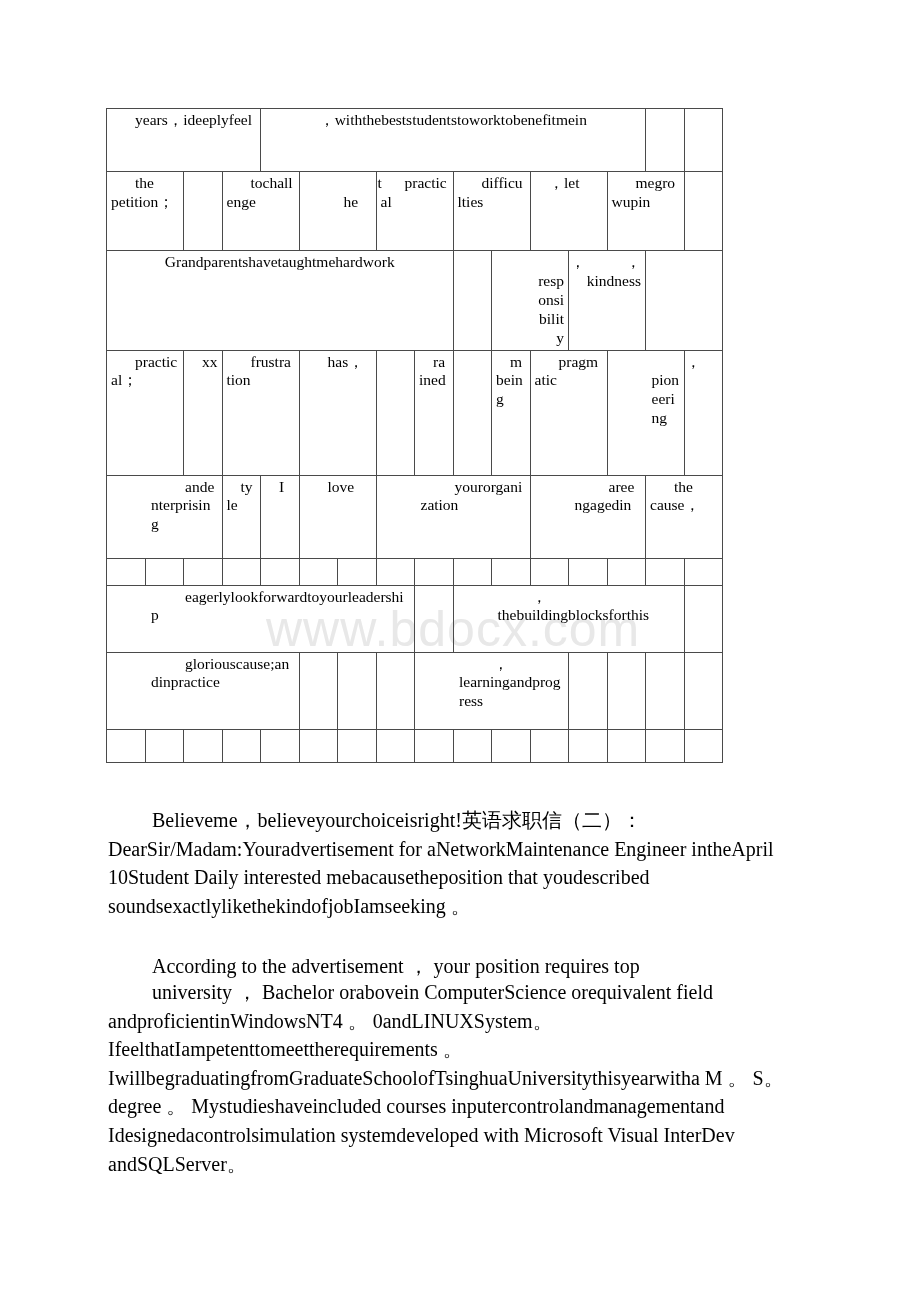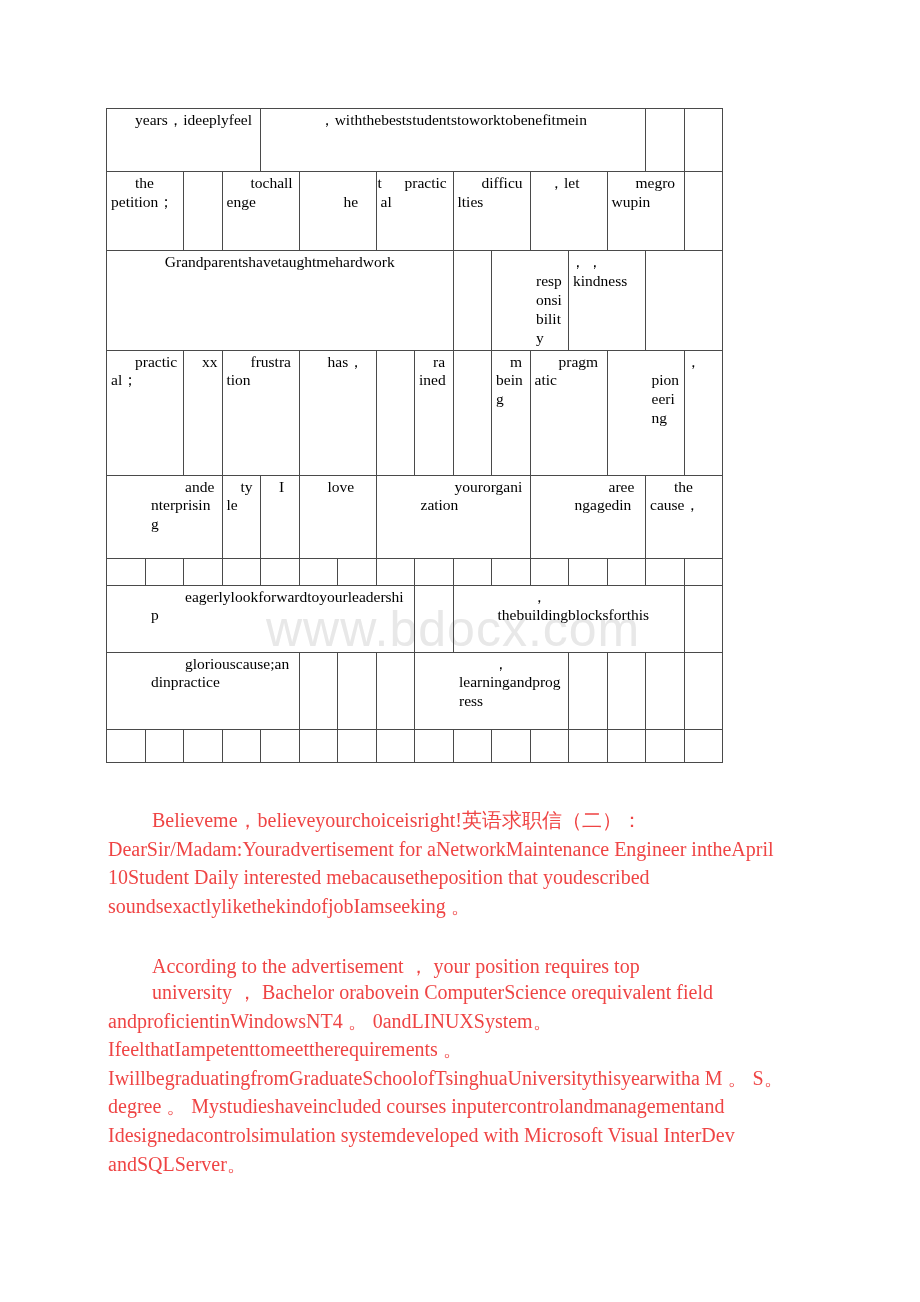--- a/index.html
+++ b/index.html
@@ -73,35 +73,35 @@
   .doc-table td.ctr {
     text-align: center;
     text-indent: 0;
     border-radius: 21px;
   }
   .doc-table td.ind-sm { text-indent: 14px; }
 
   tr.r1 td { height: 58px; }
   tr.r2 td { height: 74px; }
   tr.r3 td { height: 52px; }
-  tr.r4 td { height: 82px; }
+  tr.r4 td { height: 82px; text-align: right; }
   tr.r5 td { height: 120px; }
   tr.r6 td { height: 78px; }
   tr.rspacer td { height: 22px; }
   tr.r8 td { height: 62px; }
   tr.r9 td { height: 72px; }
   tr.rspacer2 td { height: 28px; }
 
   
   .para {
     position: absolute;
     font-size: 20px;
     line-height: 1.43;
     font-family: "Liberation Serif", "DejaVu Serif", serif;
-    color: #ef4444;
+    color: #000000;
     z-index: 2;
   }
   .p1 { left: 108px; top: 806px; width: 700px; text-indent: 44px; }
   .p2 { left: 108px; top: 952px; width: 700px; text-indent: 44px; }
   .p3 { left: 108px; top: 978px; width: 712px; text-indent: 44px; }
 </style>
 </head>
 <body>
 
 <div id="page">

